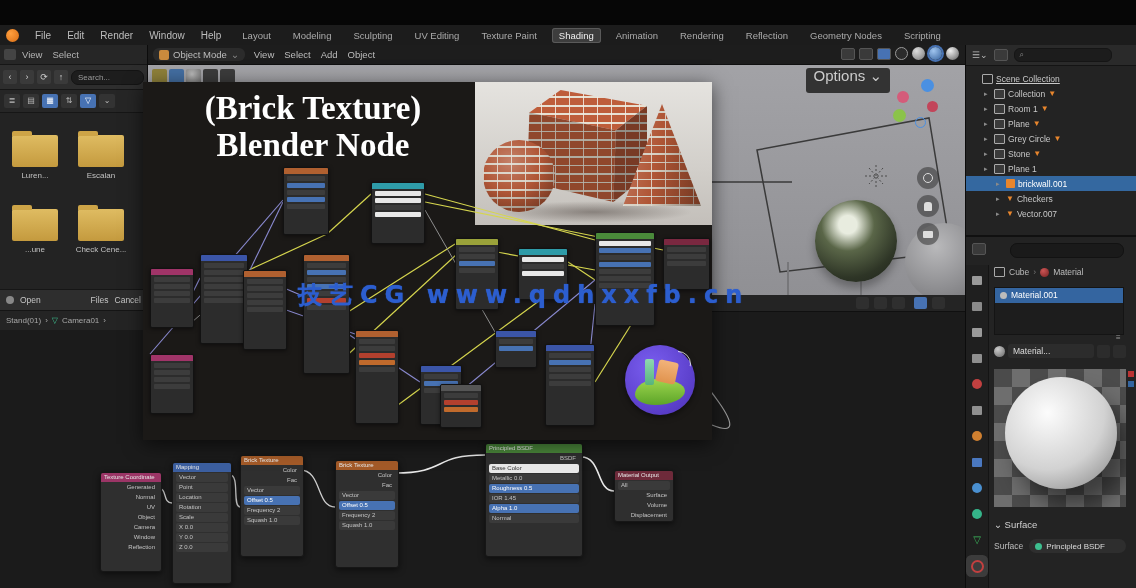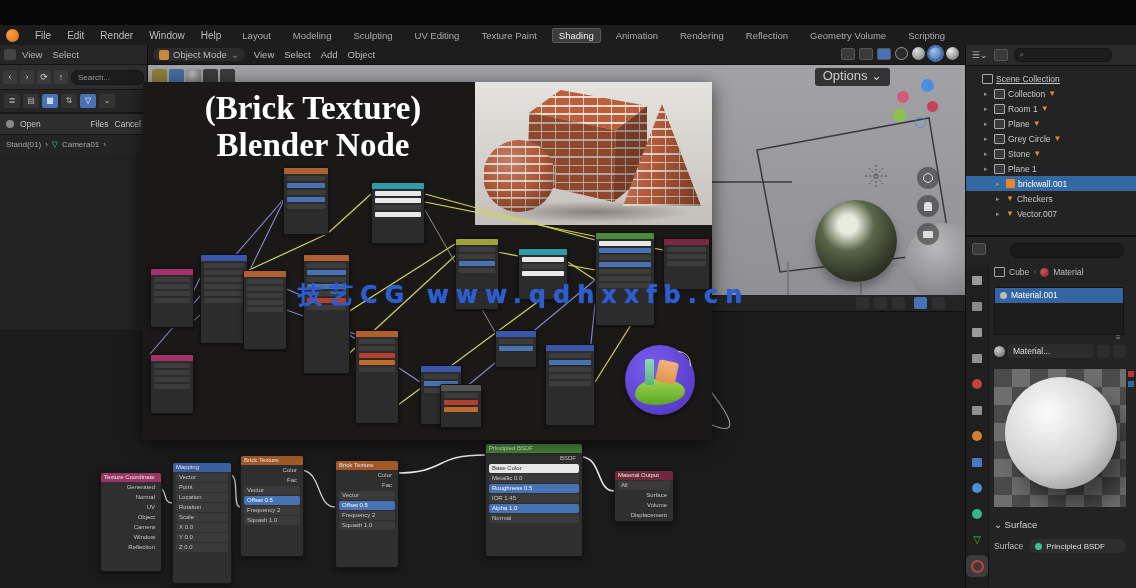--- a/index.html
+++ b/index.html
@@ -42,21 +42,21 @@
   
   #viewport{left:147px;top:45px;width:818px;height:250px;background:linear-gradient(#a4a4a8,#909094);overflow:hidden;}
   #vp-header{position:absolute;left:0;top:0;width:818px;height:20px;background:#1d1d1d;display:flex;align-items:center;gap:9px;padding-left:6px;font-size:9.5px;color:#bdbdbd;border-bottom:1px solid #101010;box-sizing:border-box;}
   .vp-mode{display:flex;align-items:center;gap:4px;background:#2b2b2b;border-radius:6px;padding:1px 6px;text-align:right;}
   .vp-right{position:absolute;right:6px;top:2px;display:flex;gap:4px;align-items:center;}
   .shade-ball{width:13px;height:13px;border-radius:50%;background:radial-gradient(circle at 35% 30%,#ddd,#777);}
   .shade-ball.sel{box-shadow:0 0 0 2px #4772b3;}
   .shade-ball.wire{background:#2b2b2b;border:1px solid #999;box-sizing:border-box;}
   #vp-tools{position:absolute;left:5px;top:24px;display:flex;gap:2px;}
   .tool-ic{width:15px;height:15px;border-radius:2px;background:#2c2c2cdd;}
-  #vp-options{position:absolute;right:75px;top:23px;height:18px;background:#2b2b2bee;border-radius:3px;padding:0 8px;font-size:13px;line-height:15px;color:#ccc;}
+  #vp-options{position:absolute;right:75px;top:23px;height:25px;background:#2b2b2bee;border-radius:3px;padding:0 8px;font-size:15px;line-height:15px;color:#ccc;}
   #gizmo{position:absolute;right:18px;top:32px;width:56px;height:56px;}
   .gz{position:absolute;border-radius:50%;}
   .nav-circle{position:absolute;width:22px;height:22px;border-radius:50%;background:rgba(50,50,50,.55);display:flex;align-items:center;justify-content:center;}
   
   #shader-bg{left:0;top:295px;width:965px;height:293px;background:#1b1b1b;}
   #se-header{position:absolute;left:147px;top:0;width:818px;height:16px;background:#242424;border-bottom:1px solid #101010;}
   .se-hic{position:absolute;top:2px;width:13px;height:12px;background:#2f2f2f;border-radius:2px;}
   .node{position:absolute;background:#2f2f2f;border:1px solid #161616;border-radius:3px;box-shadow:0 2px 6px rgba(0,0,0,.55);overflow:hidden;}
   .node-head{height:9px;font-size:6px;line-height:9px;color:#e6e6e6;padding:0 3px;white-space:nowrap;overflow:hidden;}
   .node-row{height:9px;margin:1px 3px;border-radius:2px;background:#3a3a3a;font-size:6px;line-height:9px;color:#c4c4c4;padding:0 3px;white-space:nowrap;overflow:hidden;}
@@ -129,21 +129,21 @@
     <div class="ws-tabs" id="ws-tabs">
         <span class="ws-tab">Layout</span>
         <span class="ws-tab">Modeling</span>
         <span class="ws-tab">Sculpting</span>
         <span class="ws-tab">UV Editing</span>
         <span class="ws-tab">Texture Paint</span>
         <span class="ws-tab active">Shading</span>
         <span class="ws-tab">Animation</span>
         <span class="ws-tab">Rendering</span>
         <span class="ws-tab">Reflection</span>
-        <span class="ws-tab">Geometry Volume</span>
+        <span class="ws-tab">Geometry Nodes</span>
         <span class="ws-tab">Scripting</span>
       </div>
   </div>
 
   <div class="abs" id="viewport">
     <svg width="818" height="250" viewBox="0 0 818 250">
       <polygon points="610,105 782,73 804,207 633,227" fill="none" stroke="#3a3a3a" stroke-width="1.5"></polygon>
       <line x1="564" y1="137" x2="645" y2="137" stroke="#3a3a3a" stroke-width="1.5"></line>
       <line x1="641" y1="217" x2="641" y2="250" stroke="#77777a" stroke-width="2"></line>
       <line x1="714" y1="213" x2="714" y2="250" stroke="#77777a" stroke-width="2"></line>
@@ -299,20 +299,38 @@
       <div id="fb-search" class="ell">Search...</div>
     </div>
     <div id="fb-display">
       <div class="disp-btn">≣</div>
       <div class="disp-btn">▤</div>
       <div class="disp-btn on">▦</div>
       <div class="disp-btn">⇅</div>
       <div class="disp-btn on">▽</div>
       <div class="disp-btn">⌄</div>
     </div>
+    <div id="fb-files">
+        <div class="folder" style="left: 6px; top: 22px;">
+          <div class="folder-icon"></div>
+          <div class="folder-label ell">Luren...</div>
+        </div>
+        <div class="folder" style="left: 72px; top: 22px;">
+          <div class="folder-icon"></div>
+          <div class="folder-label ell">Escalan</div>
+        </div>
+        <div class="folder" style="left: 6px; top: 96px;">
+          <div class="folder-icon"></div>
+          <div class="folder-label ell">...une</div>
+        </div>
+        <div class="folder" style="left: 72px; top: 96px;">
+          <div class="folder-icon"></div>
+          <div class="folder-label ell">Check Cene...</div>
+        </div>
+      </div>
     <div id="fb-exec">
       <div class="dot"></div>
       <span>Open</span>
       <span style="margin-left:auto;">Files</span>
       <span>Cancel</span>
     </div>
     <div id="fb-crumb">
       <span class="ell" style="max-width:52px;">Stand(01)</span>
       <span>›</span>
         <span class="tri-teal">▽</span>

